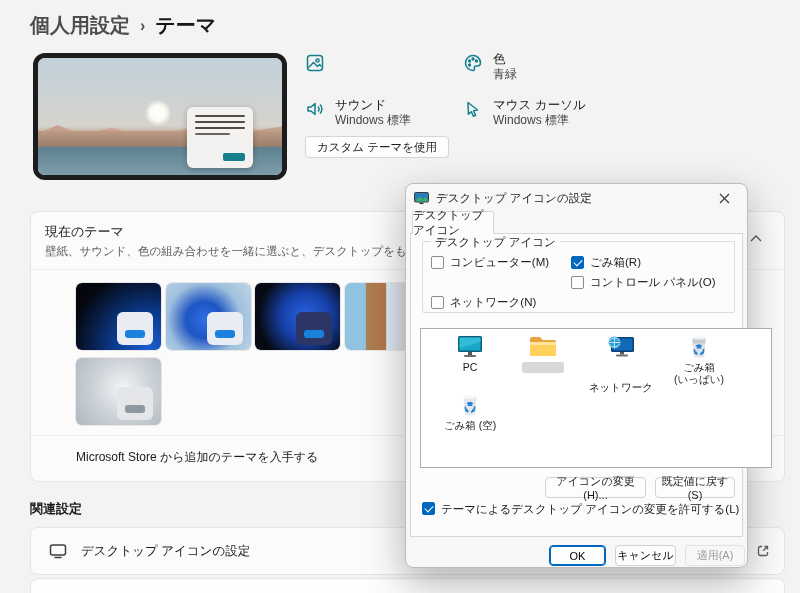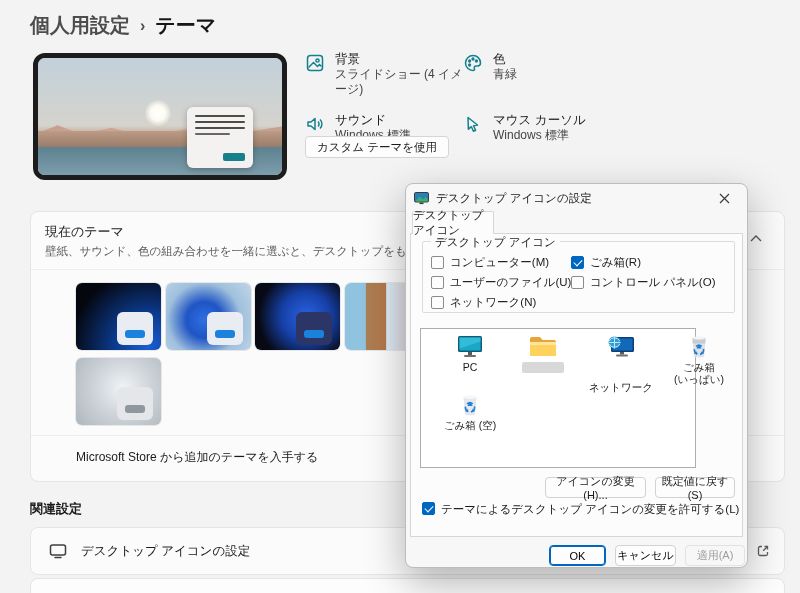--- a/index.html
+++ b/index.html
@@ -66,21 +66,21 @@
   .dlg-title { font-size:11.5px; color:#1a1a1a; margin-left:7px; flex:1; }
   .dlg-close { width:26px; height:20px; display:flex; align-items:center; justify-content:center; border-radius:4px; }
   .dlg-tab { position:absolute; left:6px; top:27px; width:82px; height:23px; background:#fcfcfc; border:1px solid #d7d7d7; border-bottom:none; border-radius:2px 2px 0 0; font-size:11.5px; display:flex; align-items:center; justify-content:center; z-index:2; }
   .dlg-page { position:absolute; left:4px; right:4px; top:49px; height:304px; background:#fcfcfc; border:1px solid #d7d7d7; }
   .groupbox { position:absolute; left:11px; top:7px; width:313px; height:72px; border:1px solid #dcdcdc; border-radius:2px; }
   .groupbox .legend { position:absolute; left:8px; top:-7px; background:#fcfcfc; padding:0 4px; font-size:11.5px; color:#1a1a1a; }
   .cb-row { position:absolute; display:flex; align-items:center; gap:6px; font-size:11.5px; }
   .cbox { width:13px; height:13px; border:1px solid #8b8b8b; border-radius:2px; background:#fdfdfd; display:flex; align-items:center; justify-content:center; }
   .cbox.checked { background:#0067c0; border-color:#0067c0; }
   .cbox.checked::after { content:""; width:7px; height:4px; border-left:1.6px solid #fff; border-bottom:1.6px solid #fff; transform:rotate(-45deg) translate(0.5px,-0.5px); }
-  .listbox { position:absolute; left:9px; top:94px; width:276px; height:140px; background:#ffffff; border:1px solid #adadad; }
+  .listbox { position:absolute; left:9px; top:94px; width:352px; height:140px; background:#ffffff; border:1px solid #adadad; }
   .icon-cell { position:absolute; width:68px; display:flex; flex-direction:column; align-items:center; }
   .icon-cell .ilabel { font-size:10.5px; color:#1a1a1a; line-height:12px; text-align:center; margin-top:3px; }
   .redacted { width:42px; height:11px; border-radius:2px; background:#d8d8d8; margin-top:4px; }
   .dlg-btn { position:absolute; height:21px; background:#fdfdfd; border:1px solid #d2d2d2; border-radius:4px; font-size:11px; color:#1a1a1a; display:flex; align-items:center; justify-content:center; font-family:inherit; }
   .btn-change { left:134px; top:243px; width:101px; }
   .btn-restore { left:244px; top:243px; width:80px; }
   .allow-row { position:absolute; left:11px; top:268px; display:flex; gap:6px; font-size:11.5px; }
   .dlg-footer-btn { position:absolute; top:361px; height:21px; background:#fdfdfd; border:1px solid #d2d2d2; border-radius:4px; font-size:11px; display:flex; align-items:center; justify-content:center; }
   .btn-ok { left:143px; width:57px; border:1px solid #0067c0; box-shadow:inset 0 0 0 1px #0067c0; }
   .btn-cancel { left:209px; width:61px; }
@@ -110,24 +110,20 @@
   </div>
 </div>
 
 <div class="info-grid">
   <div class="info-item">
     <svg width="20" height="20" viewBox="0 0 20 20" fill="none" stroke="#14808e" stroke-width="1.5">
         <rect x="2.5" y="2.5" width="15" height="15" rx="3"></rect>
         <circle cx="12.5" cy="7.5" r="1.6"></circle>
         <path d="M3.5 14.5 l5-5 4 4 2-2 2 2"></path>
       </svg>
-    <div>
-      <div class="tt">背景</div>
-      <div class="vv">スライドショー (4 イメージ)</div>
-    </div>
   </div>
   <div class="info-item">
     <svg width="20" height="20" viewBox="0 0 20 20" fill="none" stroke="#14808e" stroke-width="1.5">
         <path d="M10 2.5a7.5 7.5 0 1 0 0 15c1.4 0 1.9-.9 1.4-1.9-.6-1.2.2-2.6 1.6-2.6h1.6c1.6 0 2.9-1.3 2.9-2.9C17.5 5.6 14.1 2.5 10 2.5z"></path>
         <circle cx="6.6" cy="8" r="0.9" fill="#14808e"></circle>
         <circle cx="10" cy="6" r="0.9" fill="#14808e"></circle>
         <circle cx="13.4" cy="8" r="0.9" fill="#14808e"></circle>
         <circle cx="6.6" cy="12" r="0.9" fill="#14808e"></circle>
       </svg>
     <div>
@@ -232,24 +228,20 @@
     <div class="groupbox">
       <span class="legend">デスクトップ アイコン</span>
       <div class="cb-row" style="left:8px; top:13px;">
         <span class="cbox"></span>
         <span>コンピューター(M)</span>
       </div>
       <div class="cb-row" style="left:148px; top:13px;">
         <span class="cbox checked"></span>
         <span>ごみ箱(R)</span>
       </div>
-      <div class="cb-row" style="left:8px; top:33px;">
-        <span class="cbox"></span>
-        <span>ユーザーのファイル(U)</span>
-      </div>
       <div class="cb-row" style="left:148px; top:33px;">
         <span class="cbox"></span>
         <span>コントロール パネル(O)</span>
       </div>
       <div class="cb-row" style="left:8px; top:53px;">
         <span class="cbox"></span>
         <span>ネットワーク(N)</span>
       </div>
     </div>
 

